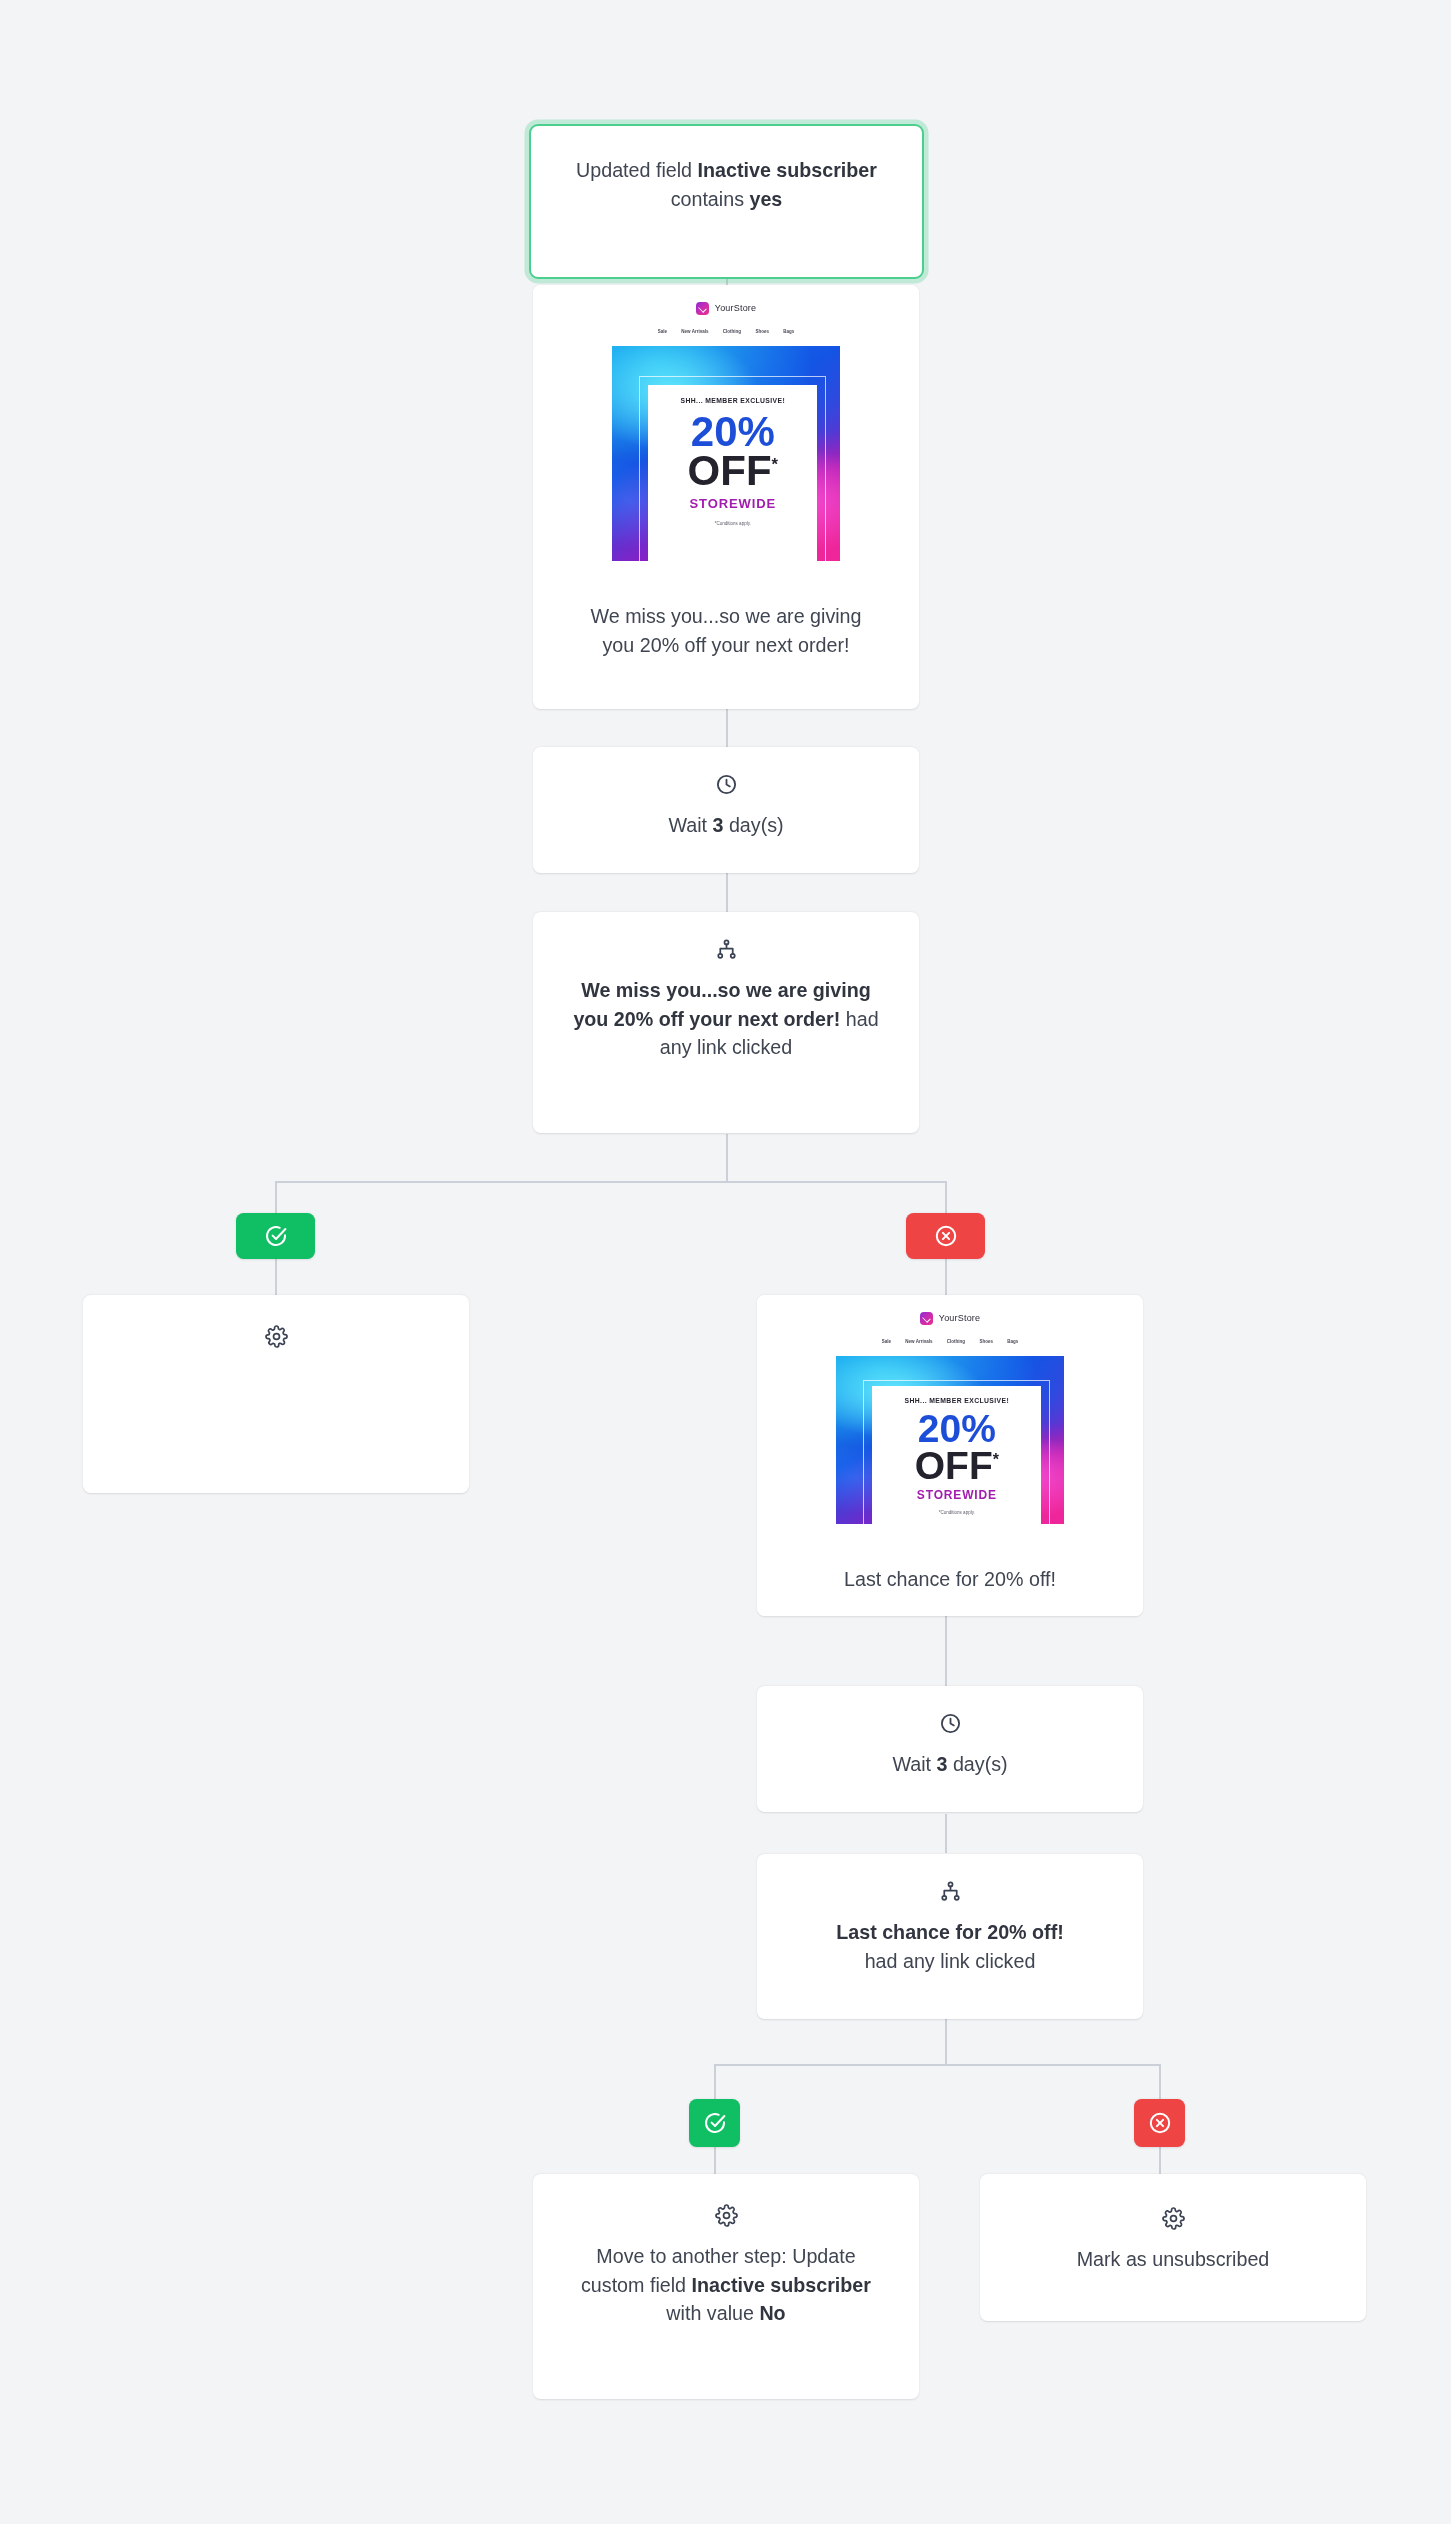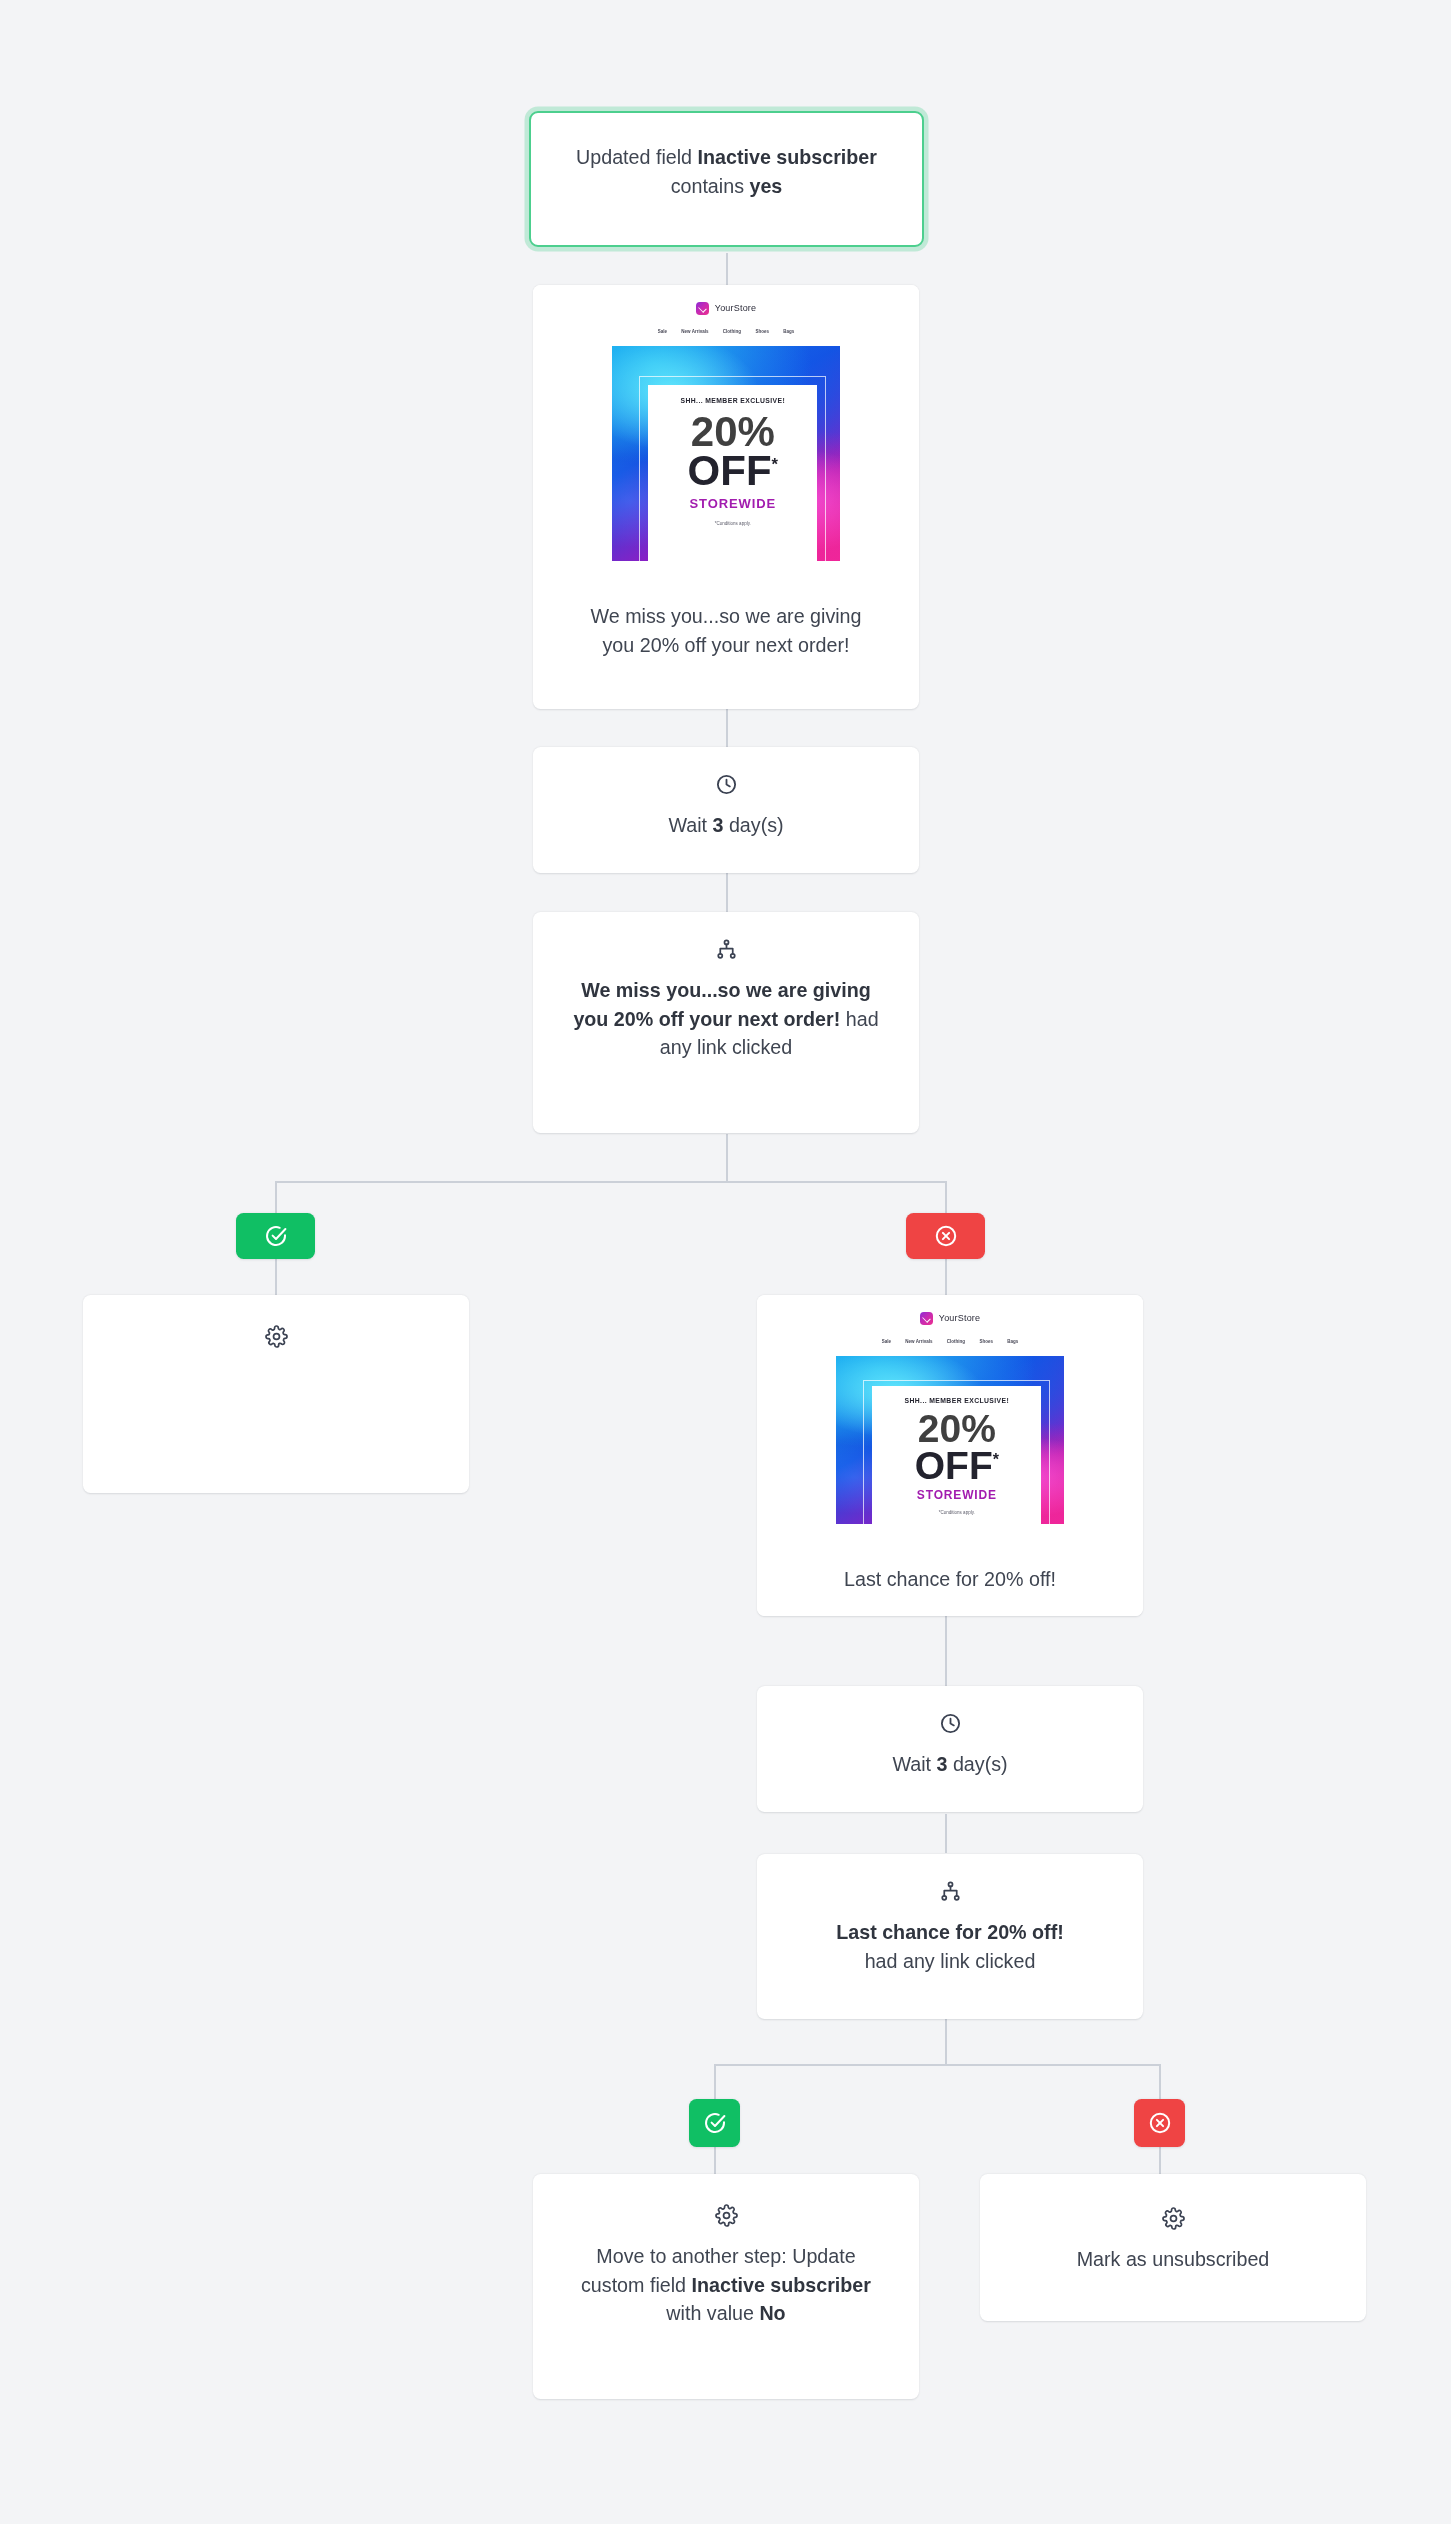--- a/index.html
+++ b/index.html
@@ -165,21 +165,21 @@
     text-align: center;
     overflow: hidden;
   }
   .ban-kicker {
     font-weight: 700;
     color: #23232e;
     letter-spacing: 0.06em;
   }
   .ban-big {
     font-weight: 700;
-    color: #404040;
+    color: #1d4ed8;
     line-height: 0.92;
   }
   .ban-off {
     font-weight: 700;
     color: #23232e;
     line-height: 0.95;
     position: relative;
   }
   .ban-sub {
     font-weight: 700;
@@ -230,21 +230,21 @@
   <div class="conn-v" style="left:945px; top:1616px; height:70px;"></div>
   <div class="conn-v" style="left:945px; top:1814px; height:39px;"></div>
 
   <div class="conn-v" style="left:945px; top:2018px; height:47px;"></div>
   <div class="conn-h" style="left:714px; top:2064px; width:446px;"></div>
   <div class="conn-v" style="left:714px; top:2064px; height:35px;"></div>
   <div class="conn-v" style="left:1159px; top:2064px; height:35px;"></div>
   <div class="conn-v" style="left:714px; top:2147px; height:27px;"></div>
   <div class="conn-v" style="left:1159px; top:2147px; height:27px;"></div>
 
-  <div class="trigger" style="left:529px; top:111px; width:395px; height:136px;">
+  <div class="trigger" style="left:529px; top:124px; width:395px; height:155px;">
     <div class="node-body">
       <div class="node-text">
         <span>Updated field </span><b>Inactive subscriber</b><span> contains </span><b>yes</b>
       </div>
     </div>
   </div>
 
   <div class="node" style="left:533px; top:285px; width:386px; height:424px;">
     <div class="email-preview">
       <div class="email-shot" style="width:228px; height:296px;">

